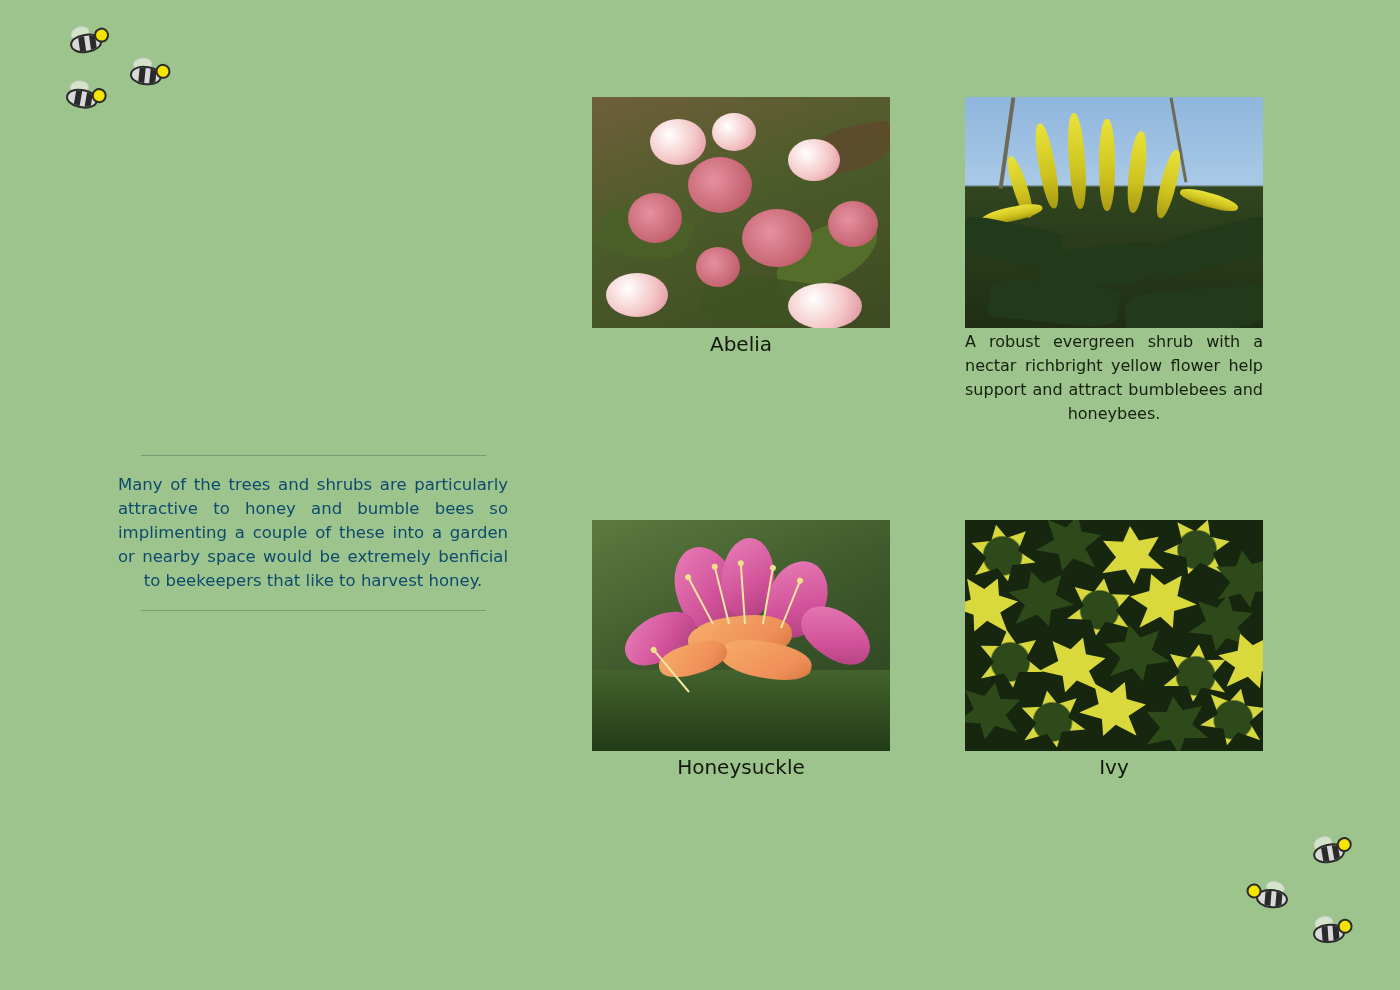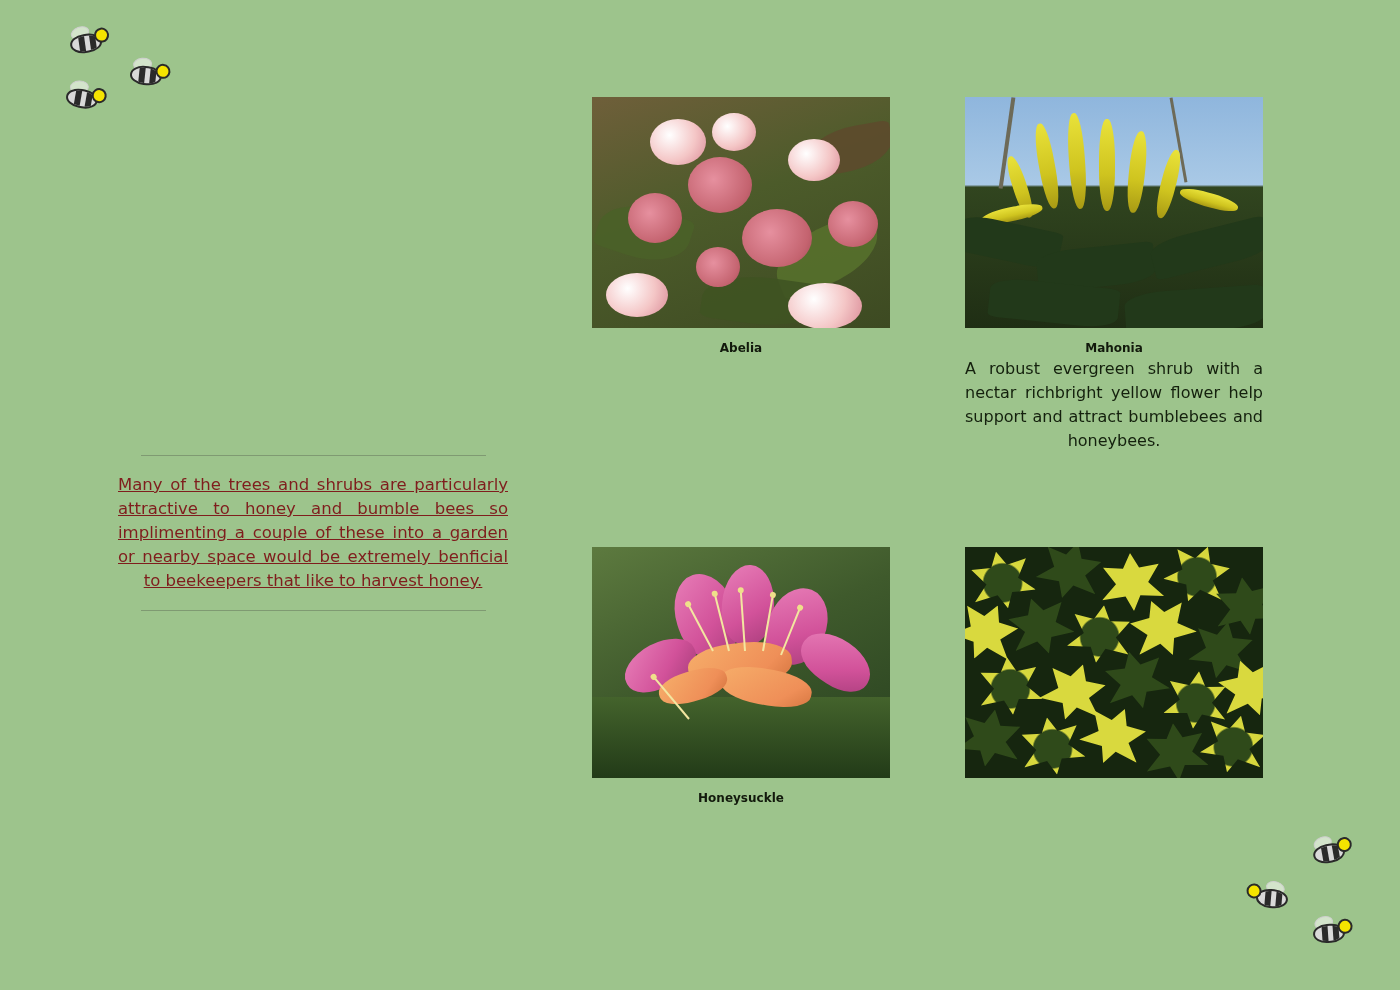--- a/index.html
+++ b/index.html
@@ -100,25 +100,24 @@
     height: 1px;
     background: #7f9a72;
     margin: 0 auto;
   }
   .intro .rule.top { margin-bottom: 17px; }
   .intro .rule.bottom { margin-top: 17px; }
   .intro p {
     margin: 0;
     font-size: 16.5px;
     line-height: 24px;
-    color: #7f1d1d;
+    color: #0c4a6e;
     text-align: justify;
     text-align-last: center;
     font-family: "DejaVu Sans", sans-serif;
-    text-decoration: underline;
   }
 
   
   .grid {
     position: absolute;
     left: 592px;
     top: 97px;
     width: 688px;
   }
   .row {
@@ -130,24 +129,24 @@
     width: 298px;
   }
   .photo {
     width: 298px;
     height: 231px;
     position: relative;
     overflow: hidden;
     background: #6a7d4f;
   }
   .card-title {
-    margin-top: 13px;
+    margin-top: 4px;
     text-align: center;
-    font-size: 12px;
-    font-weight: bold;
+    font-size: 20px;
+    font-weight: normal;
     color: #12190c;
   }
   .card-desc {
     margin-top: 2px;
     font-size: 16px;
     line-height: 24px;
     color: #14200d;
     text-align: justify;
     text-align-last: center;
   }
@@ -310,21 +309,20 @@
           <div class="spike layer" style="left:196px; top:52px; width:15px; height:70px; transform:rotate(14deg);"></div>
           <div class="spike layer" style="left:48px;  top:58px; width:14px; height:64px; transform:rotate(-18deg);"></div>
           <div class="spike layer" style="left:214px; top:96px; width:60px; height:14px; transform:rotate(16deg);"></div>
           <div class="spike layer" style="left:16px;  top:110px; width:62px; height:14px; transform:rotate(-12deg);"></div>
           <div class="hleaf layer" style="left:-8px;  top:126px; width:104px; height:38px;"></div>
           <div class="hleaf layer" style="left:72px;  top:150px; width:118px; height:40px; transform:rotate(-6deg);"></div>
           <div class="hleaf layer" style="left:186px; top:132px; width:118px; height:38px; transform:rotate(-14deg);"></div>
           <div class="hleaf layer" style="left:24px;  top:186px; width:130px; height:40px; transform:rotate(6deg);"></div>
           <div class="hleaf layer" style="left:160px; top:192px; width:140px; height:42px; transform:rotate(-4deg);"></div>
         </div>
-        <div class="card-title">Mahonia</div>
         <div class="card-desc">A robust evergreen shrub with a nectar richbright yellow flower help support and attract bumblebees and honeybees.</div>
       </div>
     </div>
 
     <div class="row second">
 
       <div class="card">
         <div class="photo honeysuckle">
           <div class="layer" style="left:0; top:150px; width:298px; height:81px; background:linear-gradient(180deg,#44632c,#223b18);"></div>
           <div class="petal layer" style="left:84px;  top:26px;  width:60px; height:86px; transform:rotate(-18deg);"></div>
@@ -361,17 +359,18 @@
           <div class="ileaf" style="left:78px;  top:116px; transform:rotate(18deg);"></div>
           <div class="ileaf dark" style="left:140px; top:104px; transform:rotate(-14deg);"></div>
           <div class="ileaf mix" style="left:200px; top:124px; transform:rotate(6deg);"></div>
           <div class="ileaf" style="left:254px; top:112px; transform:rotate(-20deg);"></div>
           <div class="ileaf dark" style="left:-6px;  top:162px; transform:rotate(10deg);"></div>
           <div class="ileaf mix" style="left:56px;  top:170px; transform:rotate(-10deg);"></div>
           <div class="ileaf" style="left:118px; top:160px; transform:rotate(22deg);"></div>
           <div class="ileaf dark" style="left:180px; top:176px; transform:rotate(-6deg);"></div>
           <div class="ileaf mix" style="left:238px; top:168px; transform:rotate(14deg);"></div>
         </div>
+        <div class="card-title">Ivy</div>
       </div>
     </div>
 
   </div>
 </div>
 
 </body></html>

